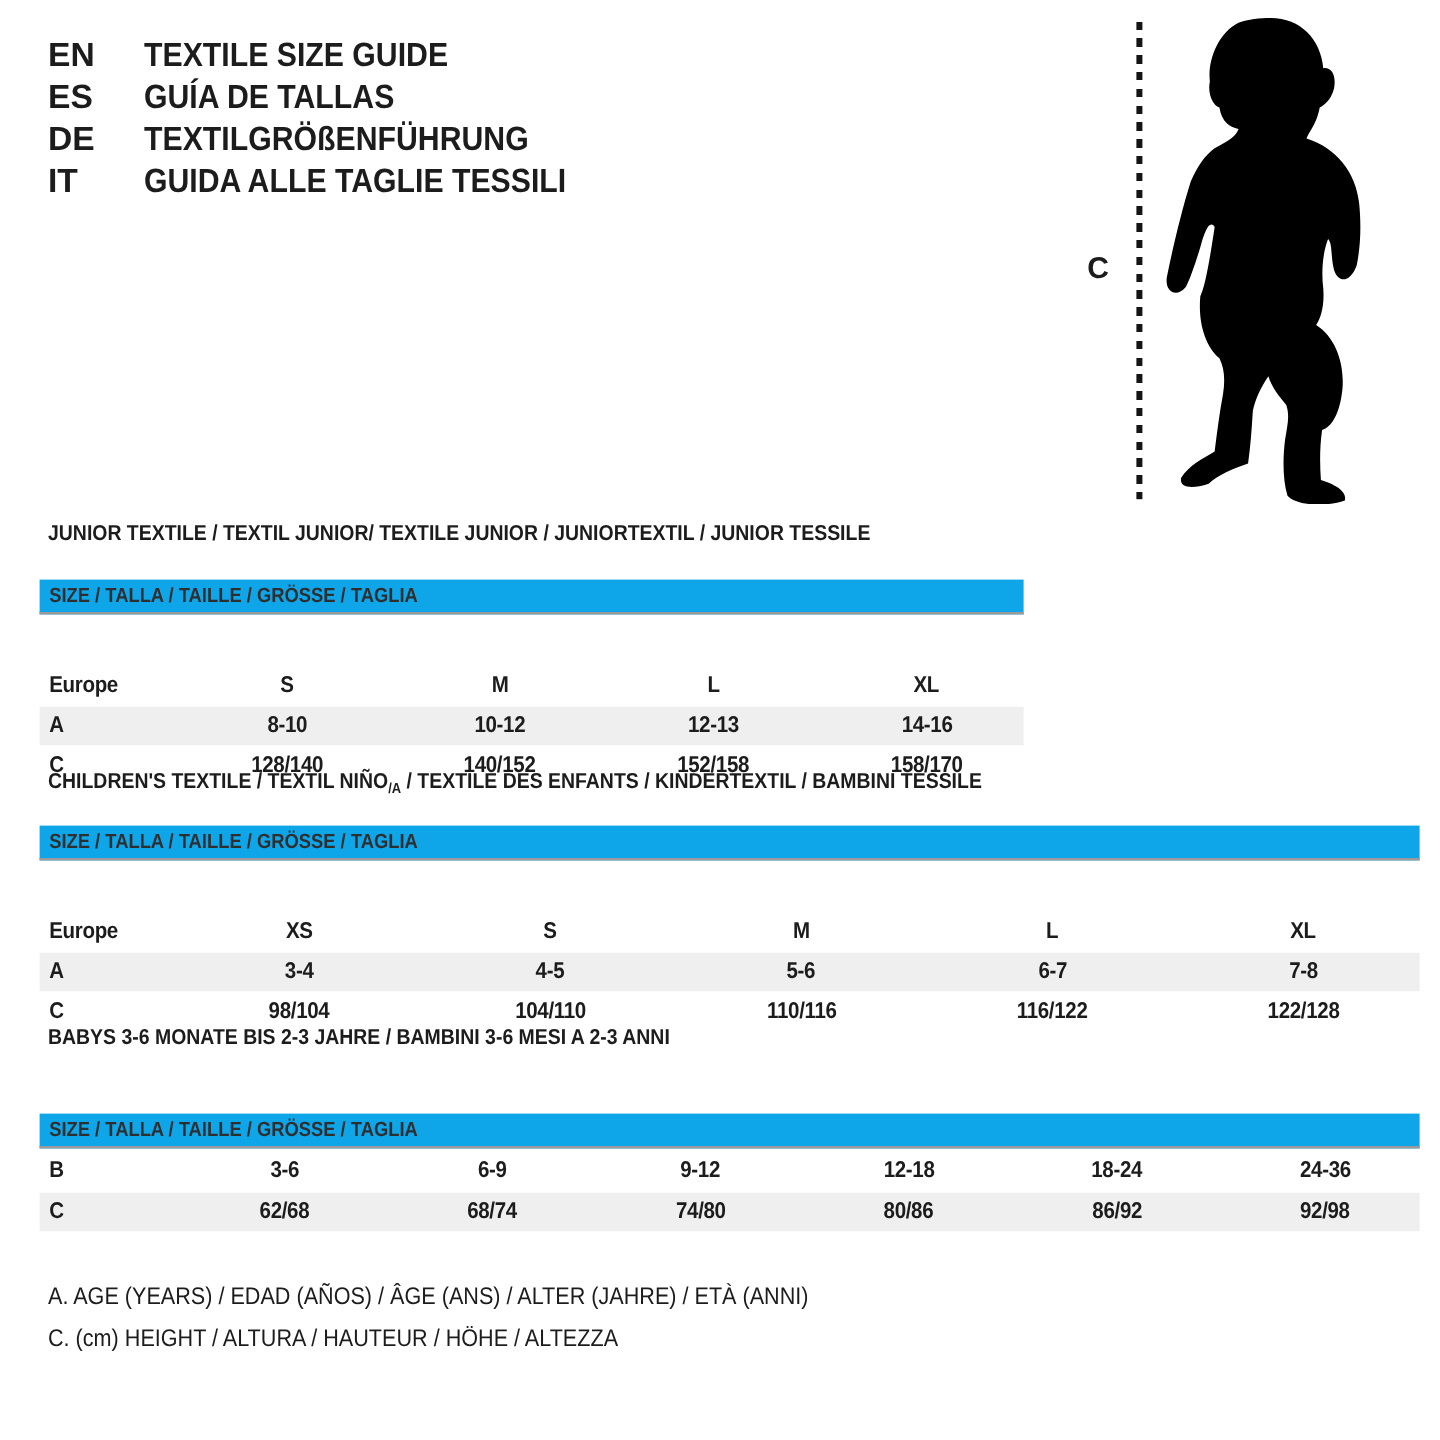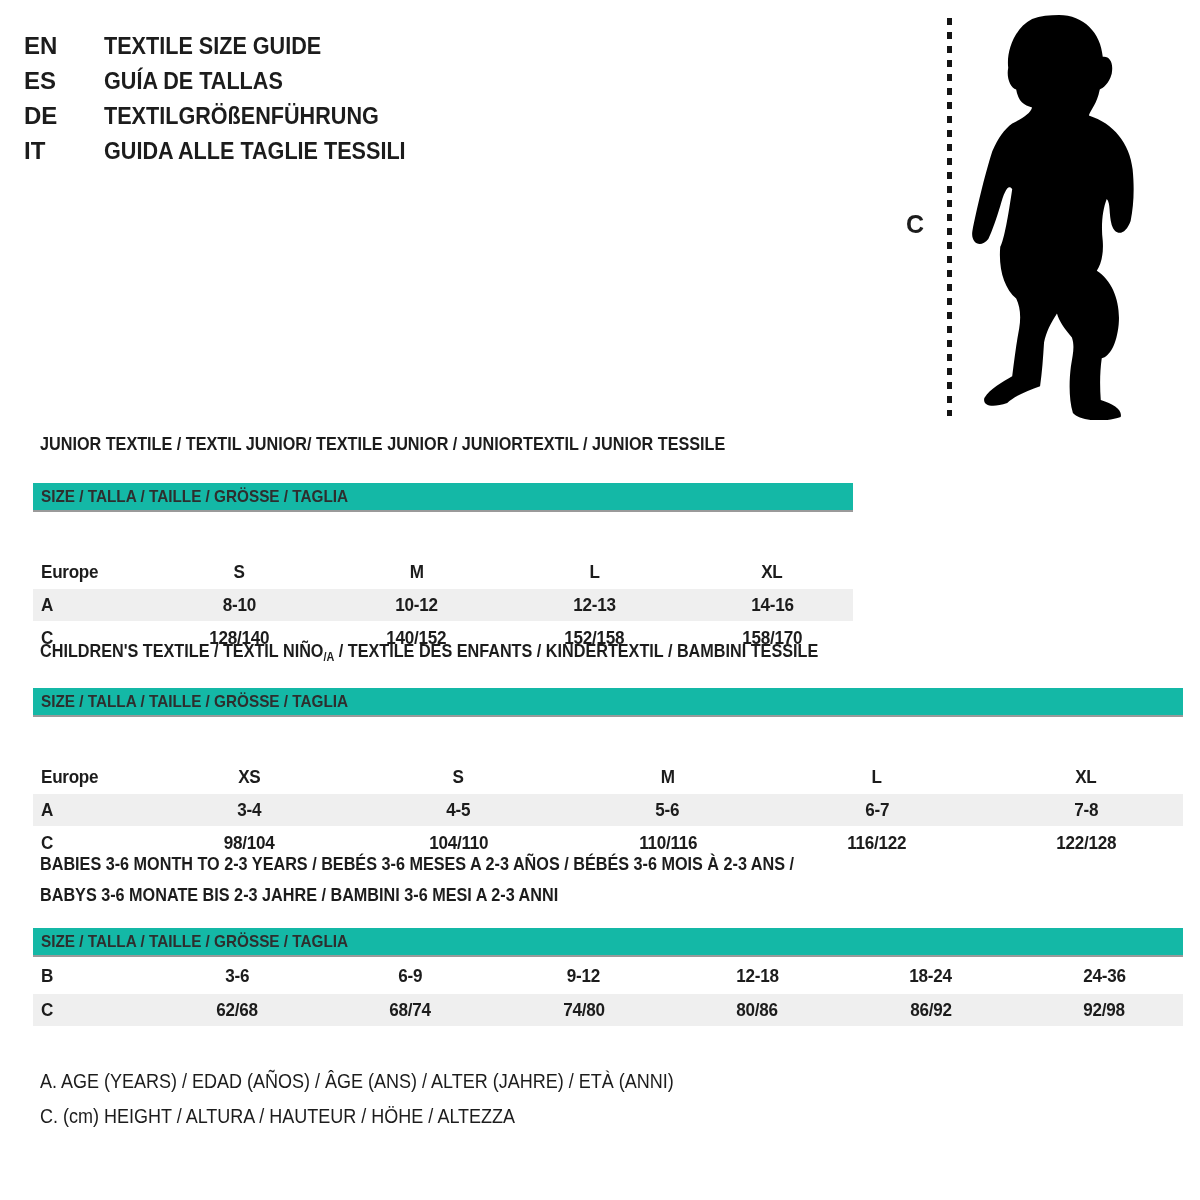--- a/index.html
+++ b/index.html
@@ -7,37 +7,37 @@
     width:1200px;height:1200px;position:relative;background:#ffffff;
     font-family:"Liberation Sans","DejaVu Sans",sans-serif;
     color:#1c1c1c;overflow:hidden;
   }
   .abs{position:absolute;}
   
   .cx{display:inline-block;transform:scaleX(0.9);transform-origin:0 50%;white-space:nowrap;}
   .cxc{display:inline-block;transform:scaleX(0.9);transform-origin:50% 50%;white-space:nowrap;}
 
   
-  .lang-block{left:24px;top:28px;line-height:35px;font-size:24px;font-weight:bold;}
+  .lang-block{left:40px;top:28px;line-height:35px;font-size:28px;font-weight:bold;}
   .lang-row{white-space:nowrap;}
   .lang-code{display:inline-block;width:80px;}
 
   
   .dash-line{left:947px;top:18px;width:5px;height:398px;
     background:repeating-linear-gradient(180deg,#141414 0 7px,transparent 7px 14px);}
   .fig-label{left:906px;top:210px;font-size:25px;font-weight:bold;}
   .baby-svg{left:962px;top:12px;}
 
   
   .sec-heading{font-size:18px;font-weight:bold;letter-spacing:0;}
   .sub{font-size:12px;vertical-align:-4px;font-weight:bold;}
 
   
   .tbl{left:33px;}
-  .size-bar{background:#14b8a6;border-bottom:2px solid #9a9a9a;
+  .size-bar{background:#0ea5e9;border-bottom:2px solid #9a9a9a;
     font-size:17px;font-weight:bold;color:#2e2e2e;
     padding-left:8px;display:flex;align-items:center;height:27px;}
   .trow{display:flex;align-items:center;font-size:19px;font-weight:bold;letter-spacing:-0.3px;}
   .trow.shade{background:#efefef;}
   .cell{text-align:center;}
   .cell-label{text-align:left;padding-left:8px;}
   
   .jt .cell-label{flex:0 0 13.3%;}
   .jt .cell{flex:0 0 21.675%;}
   
@@ -169,21 +169,20 @@
     <span class="cell-label"><span class="cx">C</span></span>
     <span class="cell"><span class="cxc">98/104</span></span>
     <span class="cell"><span class="cxc">104/110</span></span>
     <span class="cell"><span class="cxc">110/116</span></span>
     <span class="cell"><span class="cxc">116/122</span></span>
     <span class="cell"><span class="cxc">122/128</span></span>
   </div>
 </div>
 
 <div class="abs sec-heading" style="left:40px;top:849px;line-height:31px;">
-  <div><span class="cx">BABIES 3-6 MONTH TO 2-3 YEARS / BEBÉS 3-6 MESES A 2-3 AÑOS / BÉBÉS 3-6 MOIS À 2-3 ANS /</span></div>
   <div><span class="cx">BABYS 3-6 MONATE BIS 2-3 JAHRE / BAMBINI 3-6 MESI A 2-3 ANNI</span></div>
 </div>
 <div class="abs tbl bt" style="top:928px;width:1150px;">
   <div class="size-bar">
     <span class="cx">SIZE / TALLA / TAILLE / GRÖSSE / TAGLIA</span>
   </div>
   <div class="trow h37">
     <span class="cell-label"><span class="cx">B</span></span>
     <span class="cell"><span class="cxc">3-6</span></span>
     <span class="cell"><span class="cxc">6-9</span></span>

